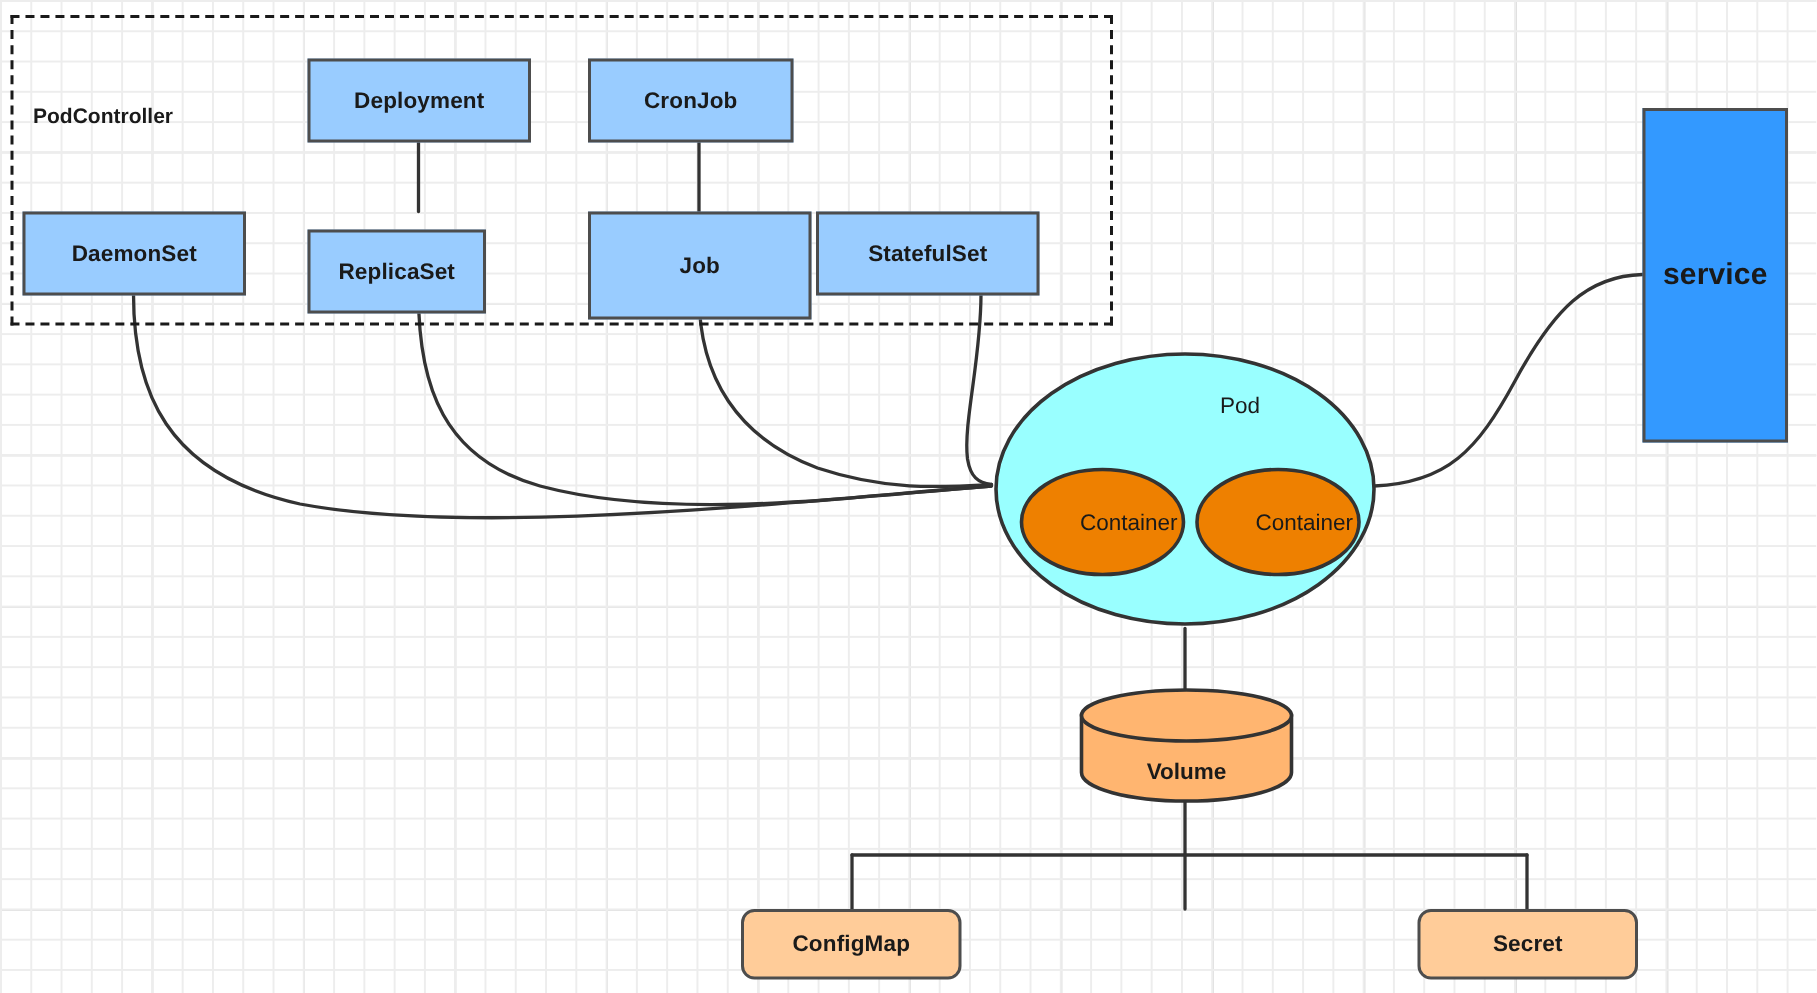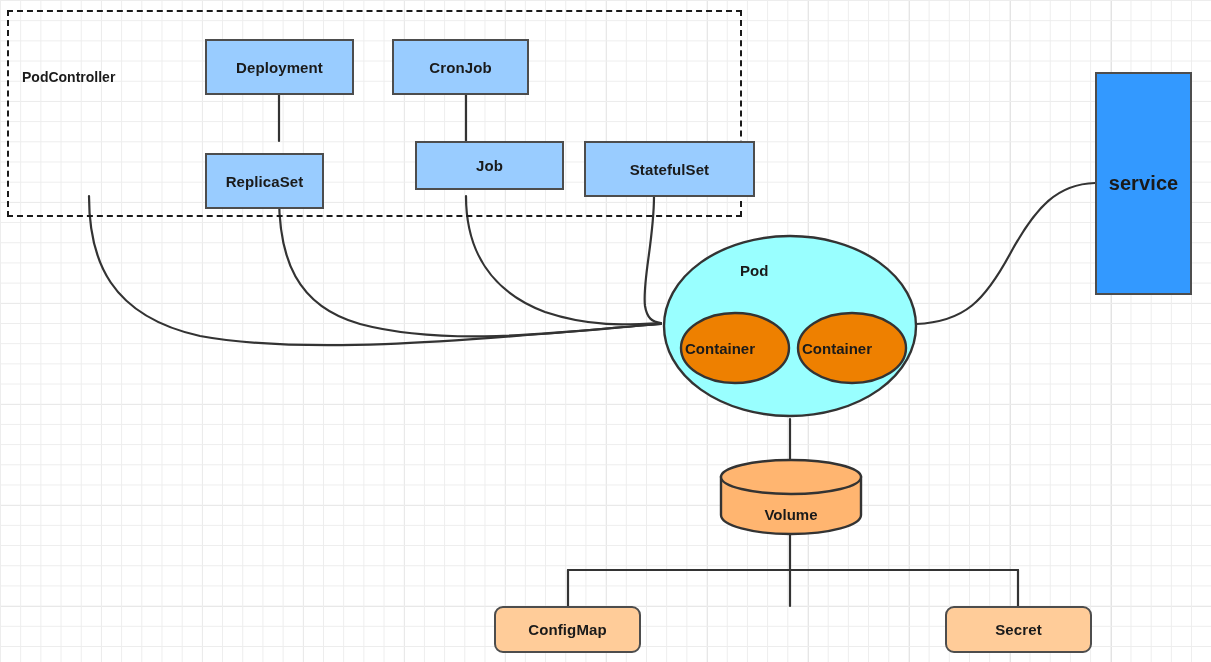--- a/index.html
+++ b/index.html
@@ -72,24 +72,24 @@
     font-weight: bold;
     color: #1a1a1a;
     z-index: 2;
     white-space: nowrap;
     margin-top: 44px;
   }
   .ellipse-label {
     position: absolute;
     z-index: 4;
     font-size: 15px;
-    font-weight: bold;
+    font-weight: normal;
     color: #1a1a1a;
     white-space: nowrap;
-    text-align: left;
+    text-align: right;
   }
   .cyl-label {
     position: absolute;
     z-index: 5;
     font-size: 15px;
     font-weight: bold;
     color: #1a1a1a;
     white-space: nowrap;
     text-align: center;
   }
@@ -128,38 +128,41 @@
 
       <path d="M 568 570 L 568 606"></path>
       <path d="M 790 570 L 790 606"></path>
       <path d="M 1018 570 L 1018 606"></path>
     </g>
   </svg>
 
   <div class="group-dashed" style="left:7px; top:10px; width:735px; height:207px;"></div>
   <div class="group-label" style="left:22px; top:25px;">PodController</div>
 
+  <div class="node rect-blue" style="left:15px; top:141px; width:149px; height:56px;">
+    <span>DaemonSet</span>
+  </div>
 
   <div class="node rect-blue" style="left:205px; top:39px; width:149px; height:56px;">
     <span>Deployment</span>
   </div>
 
   <div class="node rect-blue" style="left:205px; top:141px; width:119px; height:56px;margin-top:12px;">
     <span>ReplicaSet</span>
   </div>
 
   <div class="node rect-blue" style="left:392px; top:39px; width:137px; height:56px;">
     <span>CronJob</span>
   </div>
 
-  <div class="node rect-blue" style="left:392px; top:141px; width:149px; height:49px;margin-left:23px;">
+  <div class="node rect-blue" style="left:392px; top:141px; width:149px; height:72px;">
     <span>Job</span>
   </div>
 
-  <div class="node rect-blue" style="left:584px; top:141px; width:171px; height:56px;">
+  <div class="node rect-blue" style="left:544px; top:141px; width:149px; height:56px;">
     <span>StatefulSet</span>
   </div>
 
   <div class="node rect-service" style="left:1095px; top:72px; width:97px; height:223px;">
     <span>service</span>
   </div>
 
   <svg class="shape-svg" style="left:655px; top:232px; width:270px; height:196px;" viewBox="0 0 270 196" xmlns="http://www.w3.org/2000/svg">
     <ellipse cx="135" cy="94" rx="126" ry="90" fill="#99FFFF" stroke="#333333" stroke-width="2.4"></ellipse>
     <ellipse cx="80" cy="116" rx="54" ry="35" fill="#EE8000" stroke="#333333" stroke-width="2.4"></ellipse>

